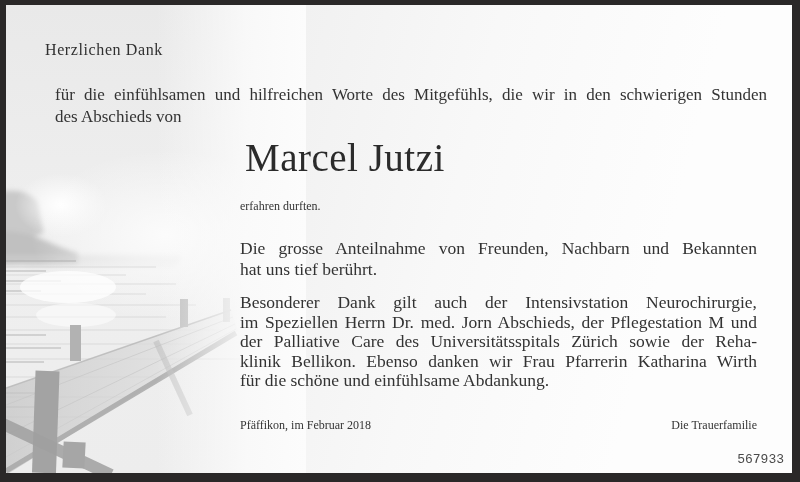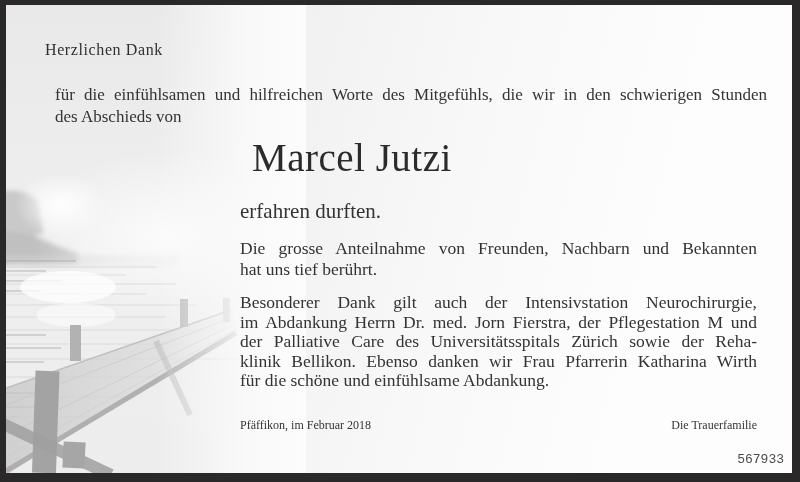--- a/index.html
+++ b/index.html
@@ -26,25 +26,25 @@
     position: absolute; left: 39px; top: 36px;
     font-size: 16px; color: #303030; letter-spacing: 0.6px;
   }
   .intro {
     position: absolute; left: 49px; top: 79px; width: 712px;
     font-size: 17px; line-height: 22px; color: #333;
   }
   .just { text-align: justify; text-align-last: justify; }
   .name {
     position: absolute; left: 239px; top: 130px;
-    font-size: 39px; color: #2b2b2b; letter-spacing: 0.5px; margin-left: 7px;
+    font-size: 39px; color: #2b2b2b; letter-spacing: 0.5px;
   }
   .after-name {
     position: absolute; left: 234px; top: 194px;
-    font-size: 21px; color: #333;
+    font-size: 12px; color: #333;
   }
   .para {
     position: absolute; left: 234px; width: 517px;
     font-size: 17.5px; line-height: 19.5px; color: #333;
   }
   .para1 { top: 233px; line-height: 21px; }
   .para2 { top: 288px; }
   .closing {
     position: absolute; left: 234px; top: 413px; width: 517px;
     display: flex; justify-content: space-between;
@@ -157,21 +157,21 @@
 
   <div class="after-name">erfahren durften.</div>
 
   <div class="para para1">
     <div class="just">Die grosse Anteilnahme von Freunden, Nachbarn und Bekannten</div>
     <div>hat uns tief berührt.</div>
   </div>
 
   <div class="para para2">
     <div class="just">Besonderer Dank gilt auch der Intensivstation Neurochirurgie,</div>
-    <div class="just">im Abdankung Herrn Dr. med. Jorn Fierstra, der Pflegestation M und</div>
+    <div class="just">im Speziellen Herrn Dr. med. Jorn Abschieds, der Pflegestation M und</div>
     <div class="just">der Palliative Care des Universitätsspitals Zürich sowie der Reha-</div>
     <div class="just">klinik Bellikon. Ebenso danken wir Frau Pfarrerin Katharina Wirth</div>
     <div>für die schöne und einfühlsame Abdankung.</div>
   </div>
 
   <div class="closing">
     <span>Pfäffikon, im Februar 2018</span>
     <span>Die Trauerfamilie</span>
   </div>
 

